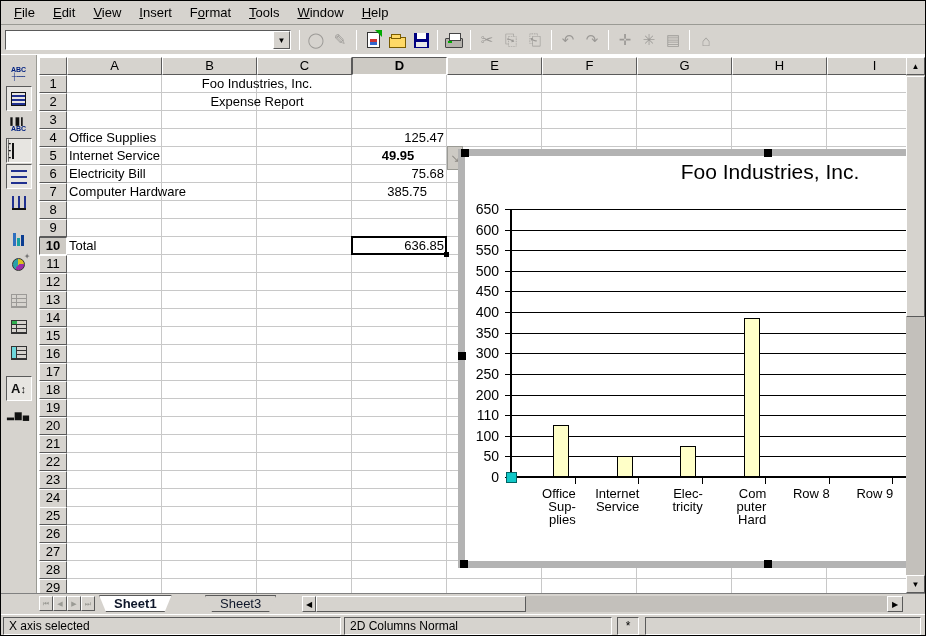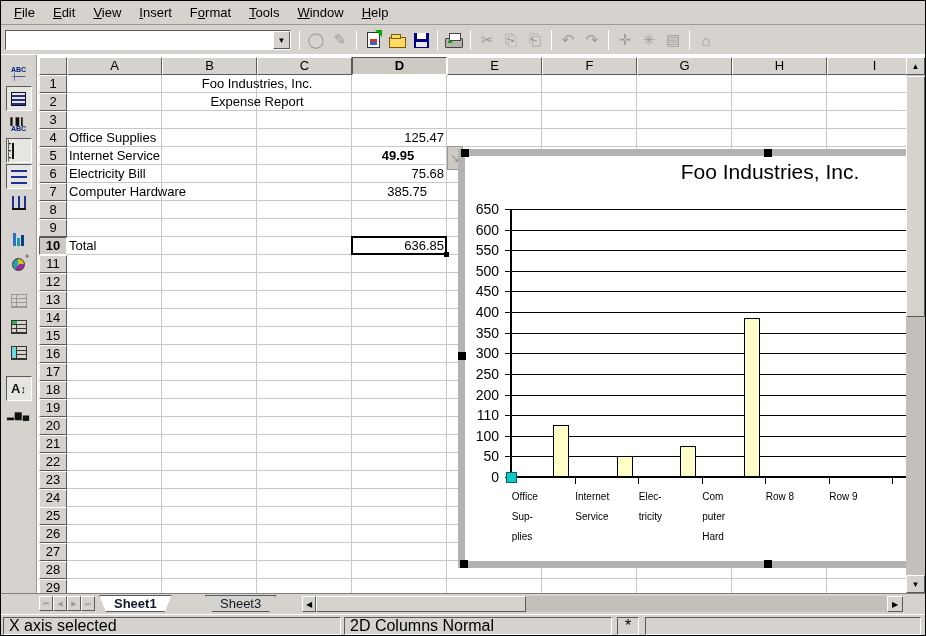--- a/index.html
+++ b/index.html
@@ -68,40 +68,40 @@
   
   #chartobj { position:absolute; z-index:5; background:#b3b3b3; }
   #chartinner { position:absolute; left:7px; top:7px; right:0; bottom:7px; background:#fff; overflow:hidden; }
   #charttitle { position:absolute; font-size:21px; color:#000; white-space:nowrap; }
   .cgrid { position:absolute; height:1px; background:#000; }
   .caxis { position:absolute; background:#000; }
   .cytick { position:absolute; height:1px; width:6px; background:#000; }
   .cxtick { position:absolute; width:1px; height:7px; background:#000; }
   .cylab { position:absolute; font-size:14px; color:#000; text-align:right; white-space:nowrap; }
   .cbar { position:absolute; background:#ffffc8; border:1px solid #000; }
-  .cxlab { position:absolute; font-size:10px; line-height:20px; text-align:left; color:#000; }
+  .cxlab { position:absolute; font-size:13px; line-height:13px; text-align:right; color:#000; }
   .chandle { position:absolute; width:8px; height:8px; background:#000; z-index:6; }
   #axishandle { position:absolute; width:11px; height:11px; background:#10c8c8; border:1px solid #006464; z-index:7; }
   #anchorbtn { position:absolute; width:16px; height:24px; background:#cdcac4; border:1px solid #9a9a94; z-index:4; color:#8d8a84; font-size:11px; text-align:center; line-height:22px; }
 
   
   .sb-btn { position:absolute; background:#d6d3ce; border-top:1px solid #fff; border-left:1px solid #fff; border-right:1px solid #5a5a5a; border-bottom:1px solid #5a5a5a; font-size:8px; color:#000; display:flex; align-items:center; justify-content:center; }
   .sb-track { position:absolute; background:#c3c0bb; }
   .sb-thumb { position:absolute; background:#d6d3ce; border-top:1px solid #fff; border-left:1px solid #fff; border-right:1px solid #5a5a5a; border-bottom:1px solid #5a5a5a; }
   #vscroll { position:absolute; left:905px; top:56px; width:19px; height:536px; z-index:9; }
 
   
   #tabrow { position:absolute; left:0; top:592px; width:100%; height:20px; background:#d6d3ce; border-top:1px solid #808080; }
   .tnav { position:absolute; top:2px; width:14px; height:15px; background:#d6d3ce; border-top:1px solid #fff; border-left:1px solid #fff; border-right:1px solid #5a5a5a; border-bottom:1px solid #5a5a5a; color:#9a9a94; font-size:7px; text-align:center; line-height:14px; }
   .stab { position:absolute; top:1px; height:17px; padding:0 14px; font-size:13px; line-height:16px; background:#d6d3ce; color:#0f172a; clip-path:polygon(0 0,100% 0,calc(100% - 7px) 100%,7px 100%); border:1px solid #5a5a5a; }
   .stab.active { background:#fff; font-weight:bold; }
 
   
   #statusbar { position:absolute; left:0; top:613px; width:100%; height:22px; background:#d6d3ce; border-top:1px solid #fff; }
-  .stfield { position:absolute; top:2px; height:18px; line-height:16px; padding:0 5px; font-size:16px; border:1px solid; border-color:#5a5a5a #fff #fff #5a5a5a; background:#d6d3ce; white-space:nowrap; overflow:hidden; }
+  .stfield { position:absolute; top:2px; height:18px; line-height:16px; padding:0 5px; font-size:12px; border:1px solid; border-color:#5a5a5a #fff #fff #5a5a5a; background:#d6d3ce; white-space:nowrap; overflow:hidden; }
 </style>
 </head>
 <body>
 
 <div id="app">
 
   <div id="menubar">
       <div class="menu-item"><u>F</u>ile</div>
       <div class="menu-item"><u>E</u>dit</div>
       <div class="menu-item"><u>V</u>iew</div>

